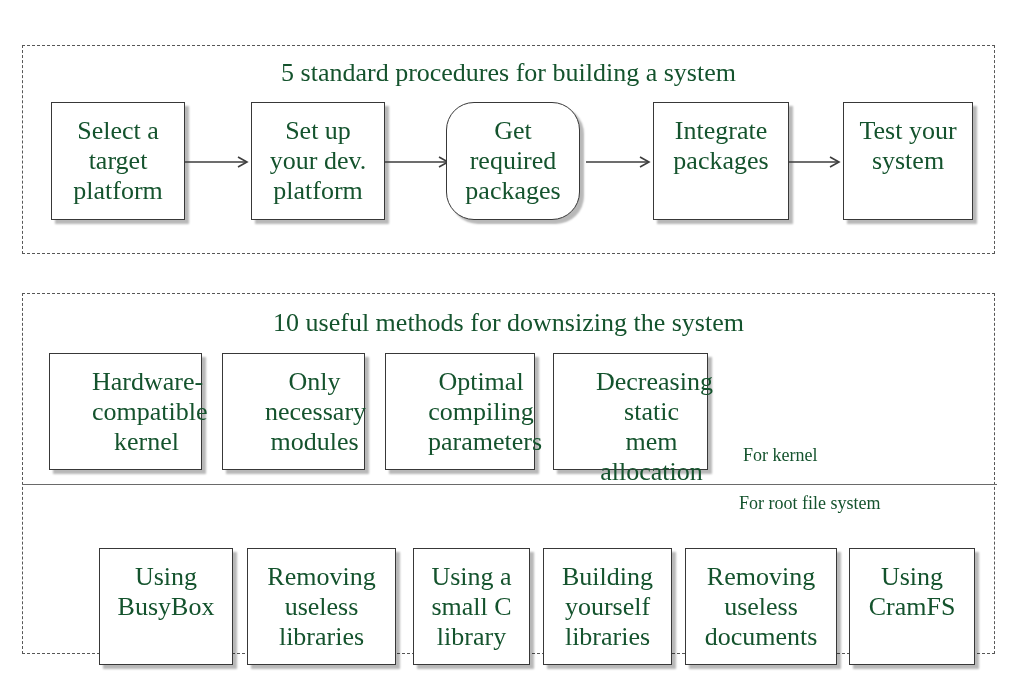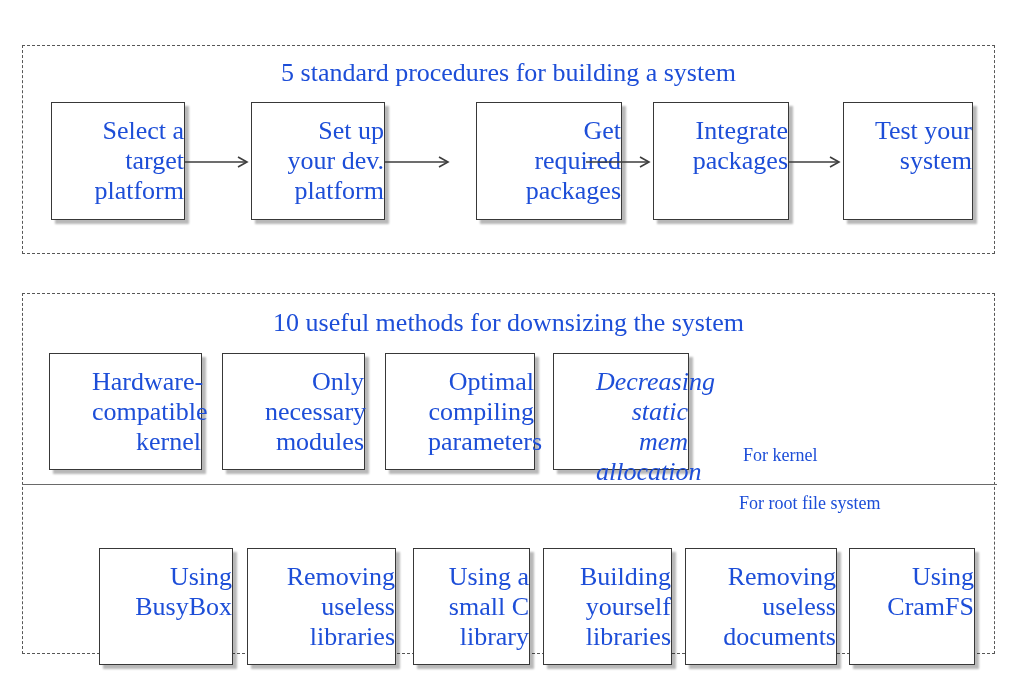--- a/index.html
+++ b/index.html
@@ -2,21 +2,21 @@
 <html><head>
 <meta charset="utf-8">
 <style>
   html, body { margin: 0; padding: 0; background: #ffffff; }
   .canvas {
     position: relative;
     width: 1024px;
     height: 695px;
     background: #ffffff;
     font-family: "Liberation Serif", "DejaVu Serif", serif;
-    color: #1d4ed8;
+    color: #14532d;
     overflow: hidden;
   }
   .panel {
     position: absolute;
     border: 1px dashed #575757;
     background: #ffffff;
     box-sizing: border-box;
   }
   #panel-build { left: 22px; top: 45px; width: 973px; height: 209px; }
   #panel-downsize { left: 22px; top: 293px; width: 973px; height: 361px; }
@@ -29,21 +29,21 @@
     white-space: nowrap;
   }
   #panel-build .panel-title { top: 12px; }
   #panel-downsize .panel-title { top: 14px; }
   .node {
     position: absolute;
     box-sizing: border-box;
     background: #ffffff;
     border: 1.5px solid #383838;
     box-shadow: 4px 4px 2px rgba(0,0,0,0.28);
-    text-align: right;
+    text-align: center;
     padding-top: 13px;
     font-size: 26px;
     line-height: 30px;
     white-space: pre-line;
   }
   .proc { top: 56px; height: 118px; }
   .krow { top: 59px; height: 117px; padding-left: 42px; }
   .rrow { top: 232px; height: 117px; margin-top: 22px; }
   .arrow {
     position: absolute;
@@ -88,21 +88,21 @@
 
     <div class="node proc" style="left:228px; width:134px;">Set up
 your dev.
 platform</div>
 
     <svg class="arrow" style="left:362px;" width="67" height="18" viewBox="0 0 67 18">
       <line x1="0" y1="9" x2="62" y2="9"></line>
         <polyline points="54,4 63,9 54,14"></polyline>
     </svg>
 
-    <div class="node proc" style="left:453px; width:146px;">Get
+    <div class="node proc" style="left:423px; width:134px;border-radius:28px;">Get
 required
 packages</div>
 
     <svg class="arrow" style="left:563px;" width="67" height="18" viewBox="0 0 67 18">
       <line x1="0" y1="9" x2="62" y2="9"></line>
         <polyline points="54,4 63,9 54,14"></polyline>
     </svg>
 
     <div class="node proc" style="left:630px; width:136px;">Integrate
 packages</div>
@@ -121,21 +121,21 @@
 
     <div class="node krow" style="left:26px;  width:153px;">Hardware-
 compatible
 kernel</div>
     <div class="node krow" style="left:199px; width:143px;">Only
 necessary
 modules</div>
     <div class="node krow" style="left:362px; width:150px;">Optimal
 compiling
 parameters</div>
-    <div class="node krow" style="left:530px; width:136px;font-style:italic;">Decreasing
+    <div class="node krow" style="left:530px; width:155px;">Decreasing
 static mem
 allocation</div>
 
     <div class="group-label" id="kernel-label">For kernel</div>
 
     <div class="divider"></div>
 
     <div class="group-label" id="rootfs-label">For root file system</div>
 
     <div class="node rrow" style="left:76px;  width:134px;">Using

